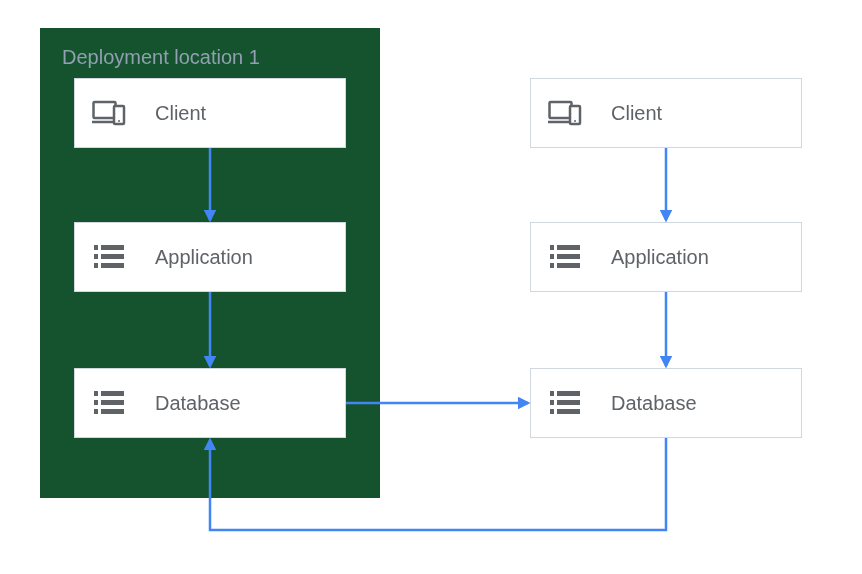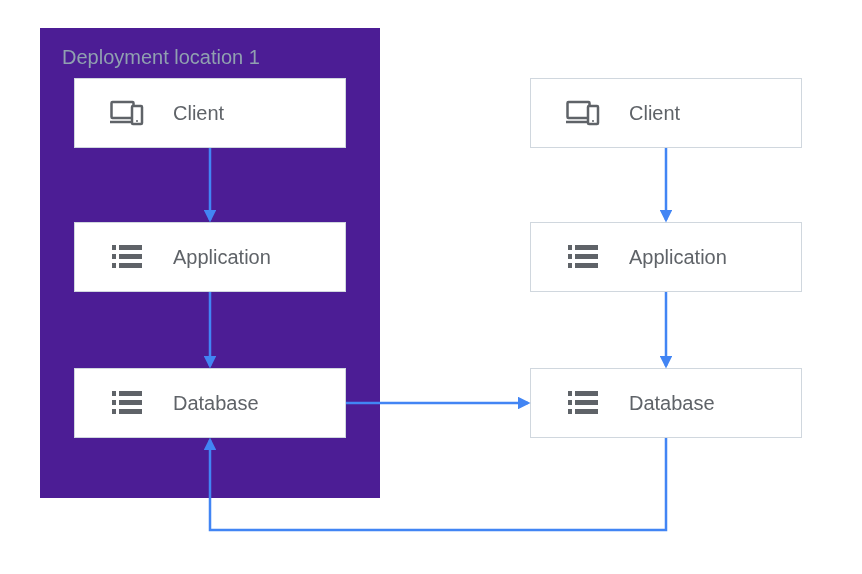--- a/index.html
+++ b/index.html
@@ -9,37 +9,37 @@
     font-family: "Helvetica Neue", Arial, sans-serif;
     background: #ffffff;
     color: #5f6368;
   }
   .canvas {
     position: relative;
     width: 862px; height: 574px;
   }
   .region {
     position: absolute;
-    background: #4c1d95;
+    background: #14532d;
     padding: 32px 0 0 0;
   }
   .region-title {
     position: absolute;
     top: 18px; left: 22px;
     font-size: 20px;
     color: #90a0b0;
     font-weight: 400;
   }
   .node {
     position: absolute;
     background: #ffffff;
     border: 1px solid #d0d7de;
     display: flex;
     align-items: center;
-    padding-left: 34px;
+    padding-left: 16px;
     font-size: 20px;
     color: #5f6368;
   }
   .node .icon {
     width: 36px;
     display: flex;
     align-items: center;
     justify-content: center;
     color: #5f6368;
   }

